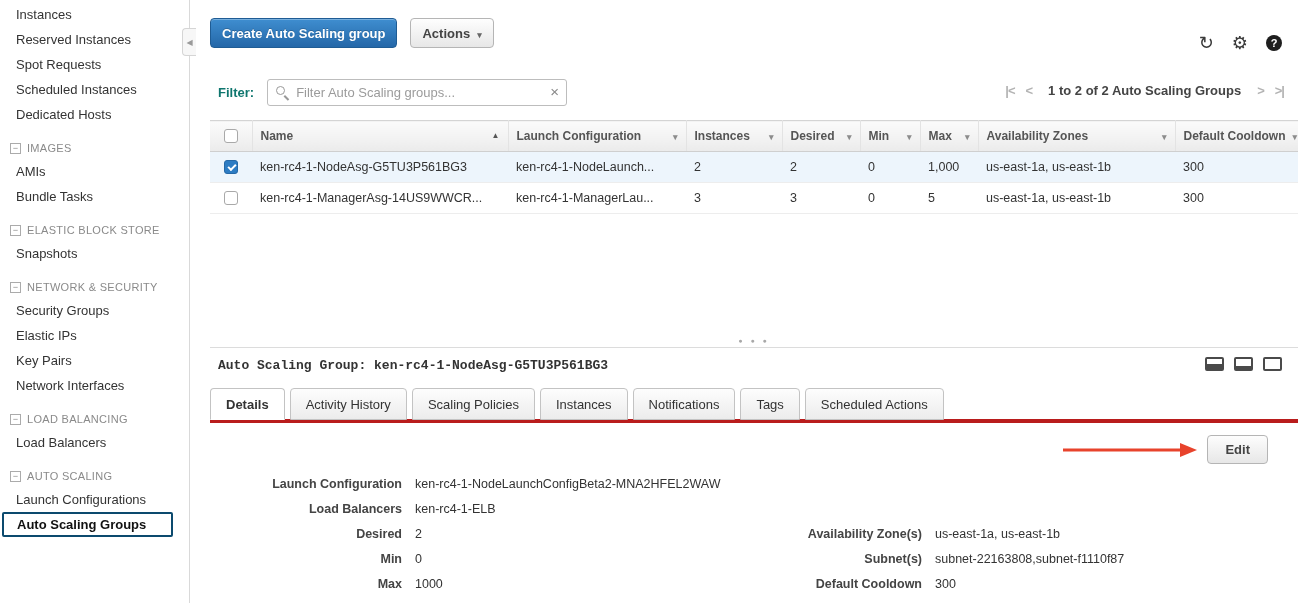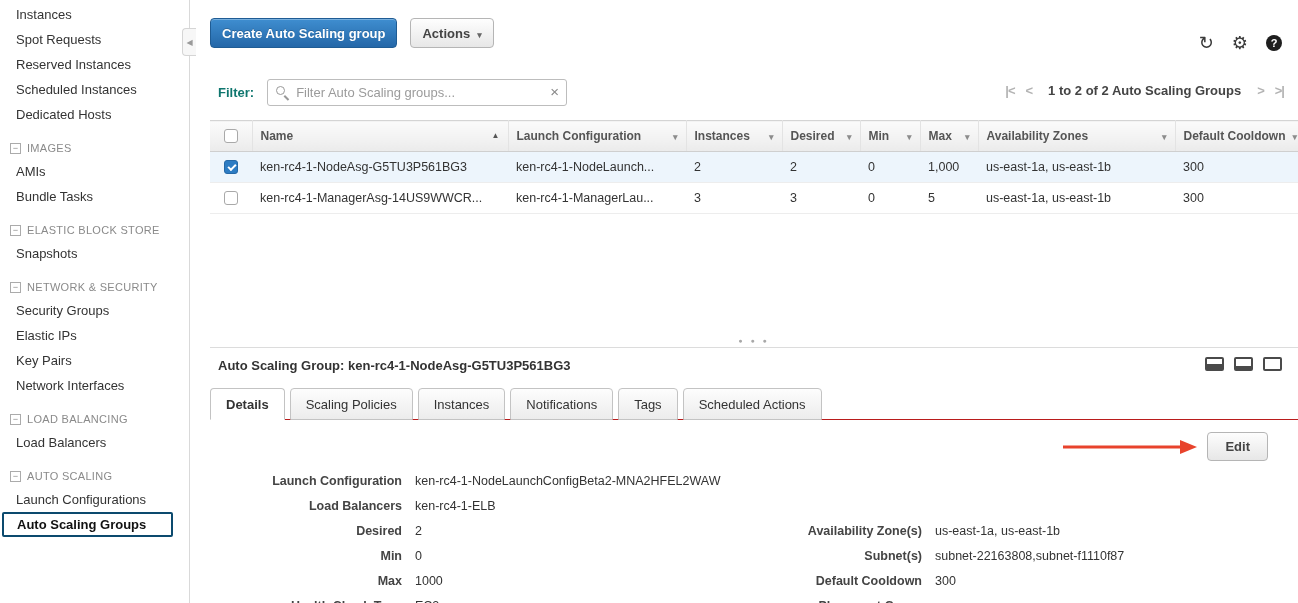--- a/index.html
+++ b/index.html
@@ -52,28 +52,28 @@
   .cb { width:14px; height:14px; border:1px solid #a9a9a9; border-radius:3px; background:#fff; margin:0 auto; cursor:pointer; position:relative; }
   .cb.checked { background:#2d7cc3; border-color:#2568a6; }
   .cb.checked::after { content:''; position:absolute; left:3px; top:3px; width:6px; height:3px; border-left:2px solid #fff; border-bottom:2px solid #fff; transform:rotate(-45deg); }
 
   
   .splitter { height:134px; position:relative; width:1088px; border-bottom:1px solid #dcdcdc; }
   .grip { position:absolute; bottom:3px; left:50%; transform:translateX(-50%); color:#a8a8a8; font-size:7px; letter-spacing:3px; cursor:row-resize; }
 
   
   .details { margin-top:8px; position:relative; width:1088px; }
-  .details-hd { position:relative; padding-left:8px; }
+  .details-hd { position:relative; padding-left:8px;font-family:Liberation Mono, monospace; }
   .details-title { font-size:13px; font-weight:bold; color:#333; }
   .pane-icons { position:absolute; right:16px; top:1px; display:flex; gap:10px; }
   .pane-icon { width:19px; height:14px; border:2px solid #4a4a4a; border-radius:2px; position:relative; cursor:pointer; background:#fff; }
   .pane-icon.half::after  { content:''; position:absolute; left:0; right:0; bottom:0; height:5px; background:#4a4a4a; }
   .pane-icon.strip::after { content:''; position:absolute; left:0; right:0; bottom:0; height:3px; background:#4a4a4a; }
 
-  .tabs { display:flex; gap:5px; margin-top:14px; border-bottom:1px solid #b91c1c; width:100%; padding-left:0; }
+  .tabs { display:flex; gap:5px; margin-top:14px; border-bottom:4px solid #b91c1c; width:100%; padding-left:0; }
   .tab { font-size:13px; color:#333; padding:8px 15px 7px; background:linear-gradient(#fdfdfd,#ececec); border:1px solid #c3c3c3; border-radius:4px 4px 0 0; margin-bottom:-1px; cursor:pointer; white-space:nowrap; }
   .tab.active { background:#fff; border-bottom-color:#fff; font-weight:bold; }
 
   .edit-row { position:relative; height:52px; }
   .edit-btn { position:absolute; right:30px; top:12px; height:29px; padding:0 17px; font-family:inherit; font-size:13px; font-weight:bold; color:#444; background:linear-gradient(#fdfdfd,#e7e7e7); border:1px solid #b5b5b5; border-radius:4px; cursor:pointer; }
   .edit-arrow { position:absolute; right:100px; top:19px; }
 
   .fields { position:relative; font-size:12.5px; }
   .fcol { position:absolute; top:0; left:0; }
   .fcol.right { left:520px; top:50px; }
@@ -82,22 +82,22 @@
   .fvalue { margin-left:13px; color:#333; white-space:nowrap; }
 </style>
 </head>
 <body>
 
 <div class="app">
 
   <aside class="sidebar">
     <div id="sb-list">
         <div class="sb-item">Instances</div>
+        <div class="sb-item">Reserved Instances</div>
         <div class="sb-item">Spot Requests</div>
-        <div class="sb-item">Reserved Instances</div>
         <div class="sb-item">Scheduled Instances</div>
         <div class="sb-item">Dedicated Hosts</div>
         <div class="sb-section">
           <span class="sb-minus">−</span>
           <span>IMAGES</span>
         </div>
         <div class="sb-item">AMIs</div>
         <div class="sb-item">Bundle Tasks</div>
         <div class="sb-section">
           <span class="sb-minus">−</span>
@@ -211,20 +211,21 @@
         <span class="details-title">Auto Scaling Group: ken-rc4-1-NodeAsg-G5TU3P561BG3</span>
         <div class="pane-icons">
           <span class="pane-icon half"></span>
           <span class="pane-icon strip"></span>
           <span class="pane-icon"></span>
         </div>
       </div>
 
       <div class="tabs" id="tabs">
           <div class="tab active">Details</div>
+          <div class="tab">Activity History</div>
           <div class="tab">Scaling Policies</div>
           <div class="tab">Instances</div>
           <div class="tab">Notifications</div>
           <div class="tab">Tags</div>
           <div class="tab">Scheduled Actions</div>
         </div>
 
       <div class="edit-row">
         <svg class="edit-arrow" width="135" height="16" viewBox="0 0 135 16">
           <line x1="0" y1="8" x2="118" y2="8" stroke="#e8432c" stroke-width="3"></line>

